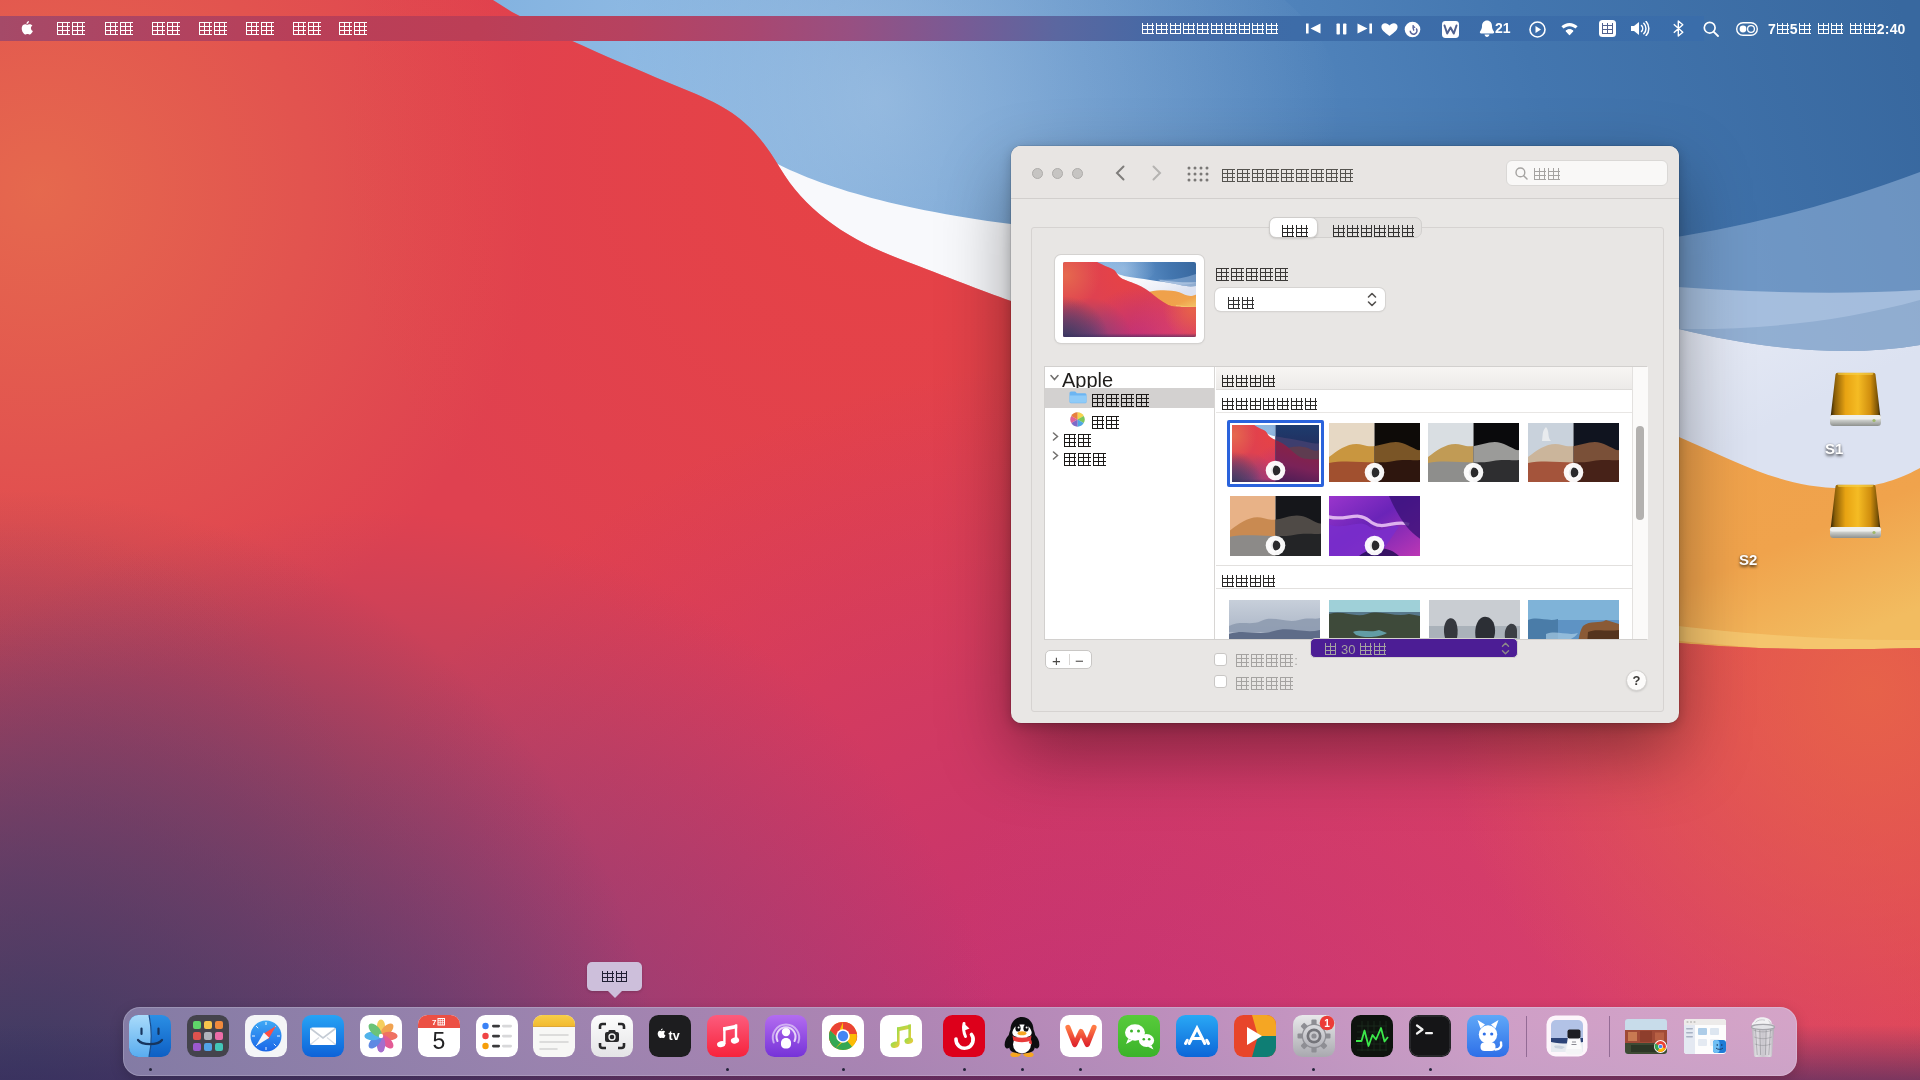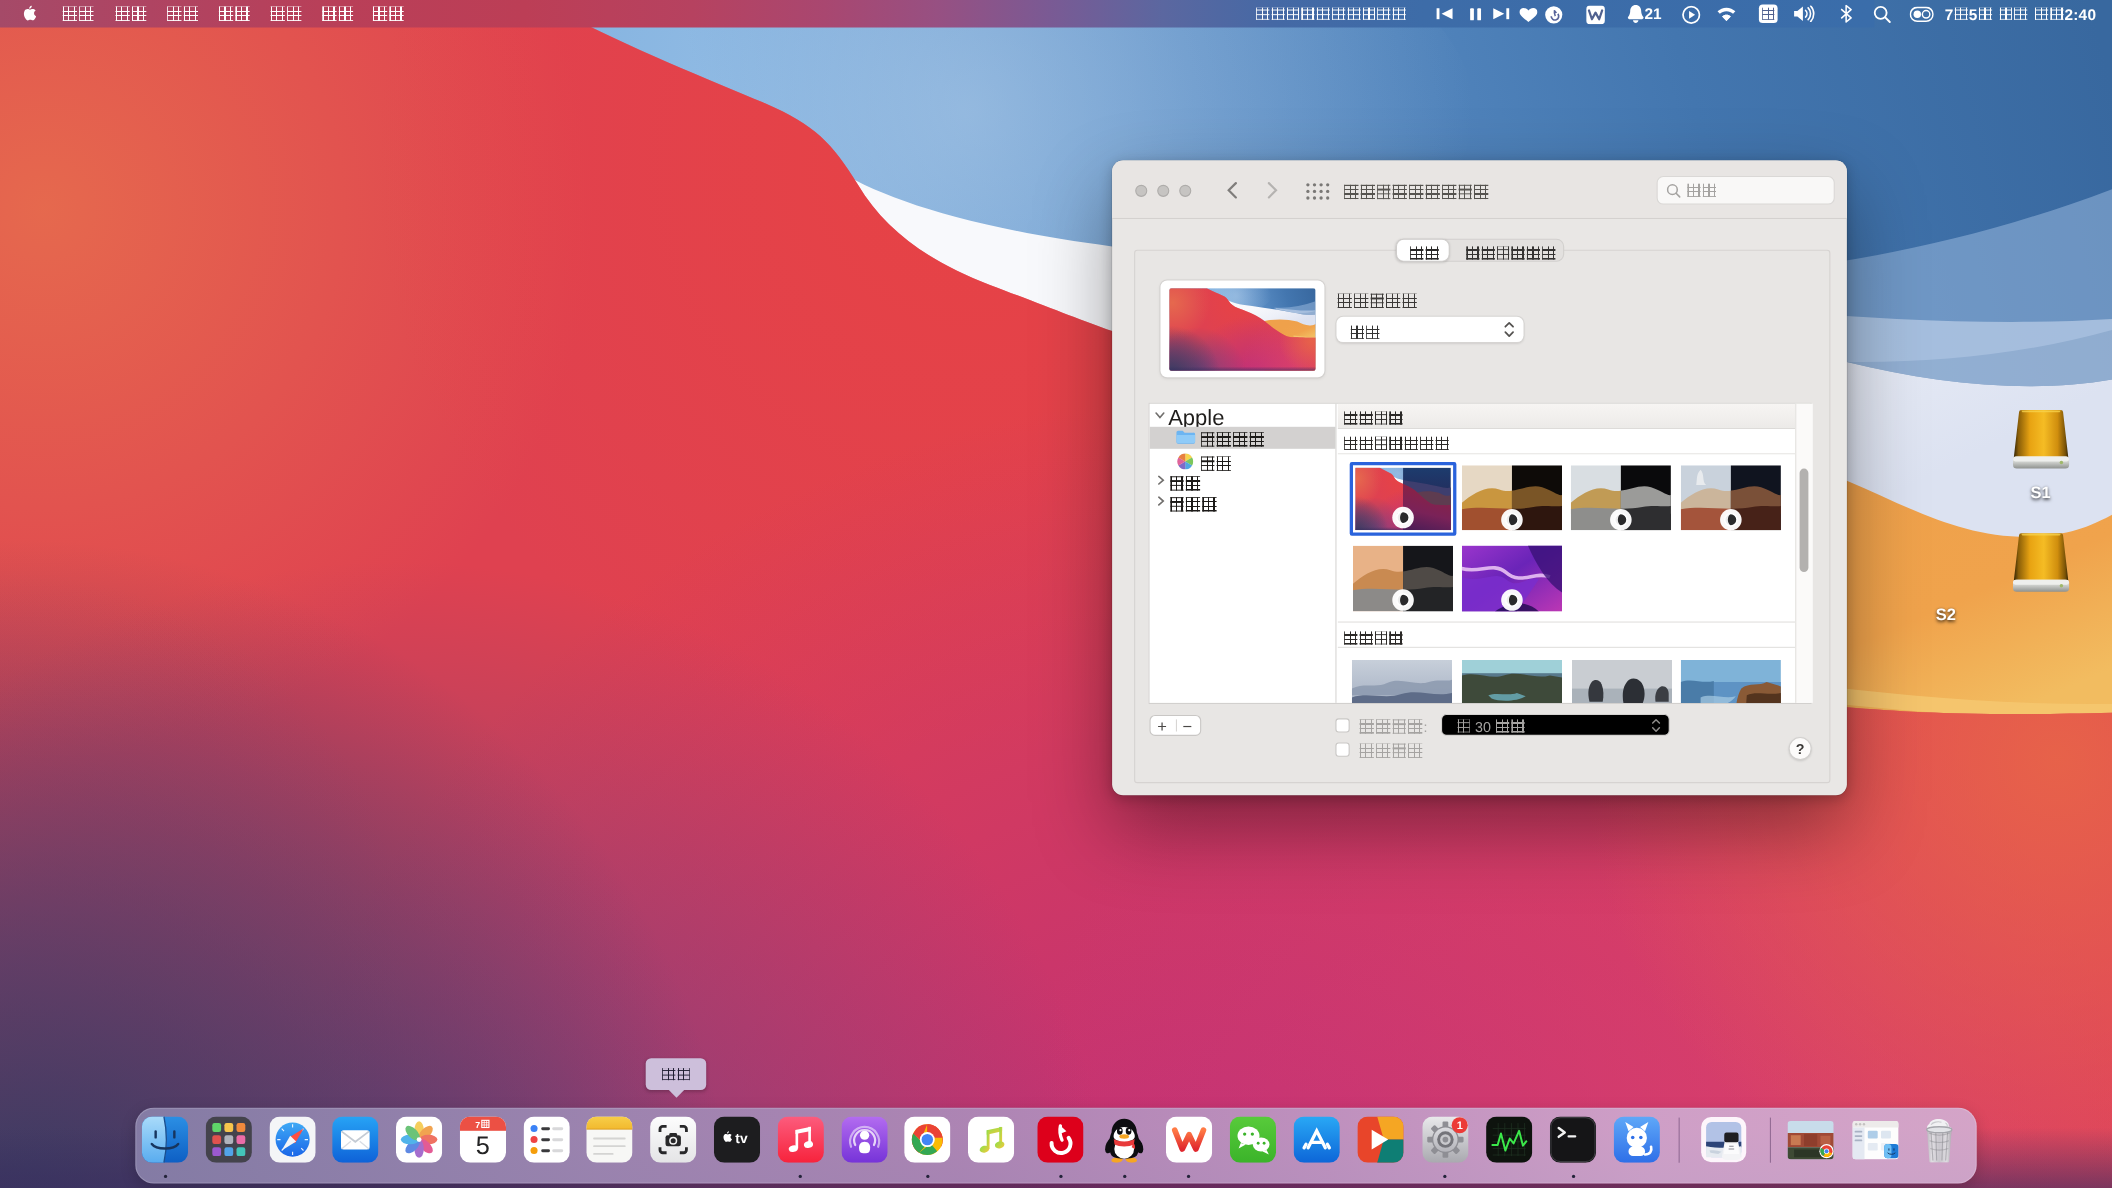--- a/index.html
+++ b/index.html
@@ -4,42 +4,42 @@
 html,body{width:1920px;height:1080px;overflow:hidden;font-family:"Liberation Sans",sans-serif}
 #stage{position:absolute;inset:0;width:1920px;height:1080px;background:#DF4150}
 .abs{position:absolute}
 
 .k{display:inline-block;width:11.8px;height:11.8px;margin:0 1px;vertical-align:-1.5px;
  background:repeating-linear-gradient(0deg,var(--kc,#333) 0 1.1px,transparent 1.1px 4.1px),
  repeating-linear-gradient(90deg,var(--kc,#333) 0 1.1px,transparent 1.1px 5px)}
 .k11{width:11px;height:11px;vertical-align:-1px}
 .k14{width:12.8px;height:12.8px;vertical-align:-2px}
 
-#menubar{position:absolute;left:0;top:0;width:1704px;height:25px;z-index:50;
+#menubar{position:absolute;left:0;top:16px;width:1704px;height:25px;z-index:50;
  background:linear-gradient(90deg,#A54A68 0%,#AF4462 8%,#B93F58 18%,#BC3E56 28%,#B64260 37%,#A94770 44%,#975082 50%,#7A5A94 56%,#5B67A0 62%,#4569A5 68%,#3D6CA8 76%,#3A6DAA 100%)}
 .mi{position:absolute;top:0;height:25px;display:flex;align-items:center;--kc:#fff;color:#fff}
 
 #win{position:absolute;left:1011px;top:146px;width:668px;height:577px;background:#E9E7E5;border-radius:10px;
  box-shadow:0 30px 70px rgba(0,0,0,.38),0 3px 12px rgba(0,0,0,.22),0 0 0 .5px rgba(0,0,0,.15);z-index:20}
 #titlebar{position:absolute;left:0;top:0;width:100%;height:53px;border-bottom:1px solid #D2CFCD;border-radius:10px 10px 0 0;background:#E8E5E3}
 .tl{position:absolute;top:21.5px;width:11px;height:11px;border-radius:50%;background:#C6C4C2;border:.5px solid #AEACAA}
 #searchbox{position:absolute;left:495px;top:14px;width:162px;height:26px;border-radius:6px;background:#F9F8F7;border:1px solid #DAD8D6;display:flex;align-items:center;--kc:#A5A3A1}
 #segc{position:absolute;left:258px;top:71px;width:153px;height:21px;background:#E3E1DF;border:1px solid #D2D0CE;border-radius:7px;z-index:3}
 #seg1{position:absolute;left:-1px;top:-1px;width:49px;height:21px;background:#fff;border:1px solid #CFCDCB;border-radius:7px;box-shadow:0 1px 2px rgba(0,0,0,.12)}
 #tabbox{position:absolute;left:20px;top:81px;width:633px;height:485px;border:1px solid #D6D3D1;border-radius:3px;background:#E8E6E4}
 #listbox{position:absolute;left:33px;top:220px;width:602.5px;height:274px;background:#fff;border:1px solid #D2D0CE}
 
 #dock{position:absolute;left:123px;top:1007px;width:1674px;height:69px;border-radius:17px;z-index:30;
  background:linear-gradient(90deg,rgba(137,129,170,.92) 0%,rgba(158,137,180,.92) 25%,rgba(172,139,185,.92) 45%,rgba(190,152,196,.92) 65%,rgba(206,167,206,.92) 82%,rgba(211,172,208,.92) 100%);
  box-shadow:inset 0 0 0 1px rgba(255,255,255,.18),0 4px 14px rgba(0,0,0,.18)}
 .dk{position:absolute;top:1015px;width:42px;height:42px;z-index:31}
 .dot{position:absolute;top:1067.5px;width:3px;height:3px;border-radius:50%;background:#23233a;z-index:31}
 #tooltip{position:absolute;left:587px;top:962px;width:55px;height:29px;background:#CDBFDB;border-radius:5px;z-index:32;display:flex;align-items:center;justify-content:center;--kc:#201f33;box-shadow:0 1px 3px rgba(0,0,0,.2)}
 #tooltip:after{content:"";position:absolute;left:50%;top:100%;margin-left:-7px;border:7px solid transparent;border-top-color:#CDBFDB;border-bottom-width:0}
-.lbl{position:absolute;color:#fff;font-weight:bold;font-size:15px;text-shadow:0 1.5px 3px rgba(0,0,0,.65),0 0 2px rgba(0,0,0,.3);text-align:center;z-index:5}
+.lbl{position:absolute;color:#fff;font-weight:bold;font-size:15px;text-shadow:0 1.5px 3px rgba(0,0,0,.65),0 0 2px rgba(0,0,0,.3);z-index:5}
 </style></head>
 <body>
 <div id="stage">
 <svg class="abs" style="left:0;top:0;z-index:0" width="1920" height="1080" viewBox="0 0 1920 1080">
 <defs>
 <linearGradient id="sky" gradientUnits="userSpaceOnUse" x1="700" y1="320" x2="1900" y2="0">
  <stop offset="0" stop-color="#7FB0DF"></stop>
           <stop offset=".35" stop-color="#5C8FC6"></stop>
           <stop offset=".7" stop-color="#4376AF"></stop>
           <stop offset="1" stop-color="#38689F"></stop>
@@ -407,21 +407,21 @@
    <div class="abs" style="left:2.5px;top:59px;width:8px;height:94px;border-radius:4px;background:#B3B1AF"></div>
   </div>
  </div>
  <div class="abs" style="left:34px;top:504px;width:47px;height:19px;background:#fff;border:1px solid #C9C7C5;border-radius:5px;color:#4A4846;font-size:15px">
   <span class="abs" style="left:6px;top:0.5px">+</span>
         <span class="abs" style="left:29px;top:0.5px">−</span>
   <span class="abs" style="left:22.5px;top:3px;width:1px;height:11px;background:#D8D6D4"></span>
  </div>
  <div class="abs" style="left:202.5px;top:507px;width:13px;height:13px;background:#fff;border:1px solid #C9C7C5;border-radius:3px"></div>
  <div class="abs" style="left:224px;top:506px;--kc:#A5A3A1;color:#A5A3A1;font-size:14px"><span class="k k14"></span><span class="k k14"></span><span class="k k14"></span><span class="k k14"></span><span style="font-size:13px">:</span></div>
- <div class="abs" style="left:298.5px;top:503px;width:208px;height:20px;background:#000000;border:1px solid #D4D2D0;border-radius:5px">
+ <div class="abs" style="left:298.5px;top:492px;width:208px;height:20px;background:#4c1d95;border:1px solid #D4D2D0;border-radius:5px">
   <div class="abs" style="left:13px;top:2.5px;--kc:#A5A3A1;color:#A5A3A1;font-size:13px"><span class="k"></span> 30 <span class="k"></span><span class="k"></span></div>
   <svg class="abs" style="right:7px;top:3px" width="9" height="13" viewBox="0 0 10 15">
           <path d="M1.5,5 L5,1.5 L8.5,5 M1.5,10 L5,13.5 L8.5,10" stroke="#8D8B89" stroke-width="1.6" fill="none" stroke-linecap="round" stroke-linejoin="round"></path>
         </svg>
  </div>
  <div class="abs" style="left:202.5px;top:529px;width:13px;height:13px;background:#fff;border:1px solid #C9C7C5;border-radius:3px"></div>
  <div class="abs" style="left:224px;top:528px;--kc:#A5A3A1"><span class="k k14"></span><span class="k k14"></span><span class="k k14"></span><span class="k k14"></span></div>
  <div class="abs" style="left:615px;top:524px;width:21px;height:21px;border-radius:50%;background:#FCFBFA;border:1px solid #D2D0CE;box-shadow:0 1px 2px rgba(0,0,0,.12);text-align:center;font-weight:bold;font-size:13px;color:#3A3836;line-height:19px">?</div>
 </div>
 <div id="dock"></div>

